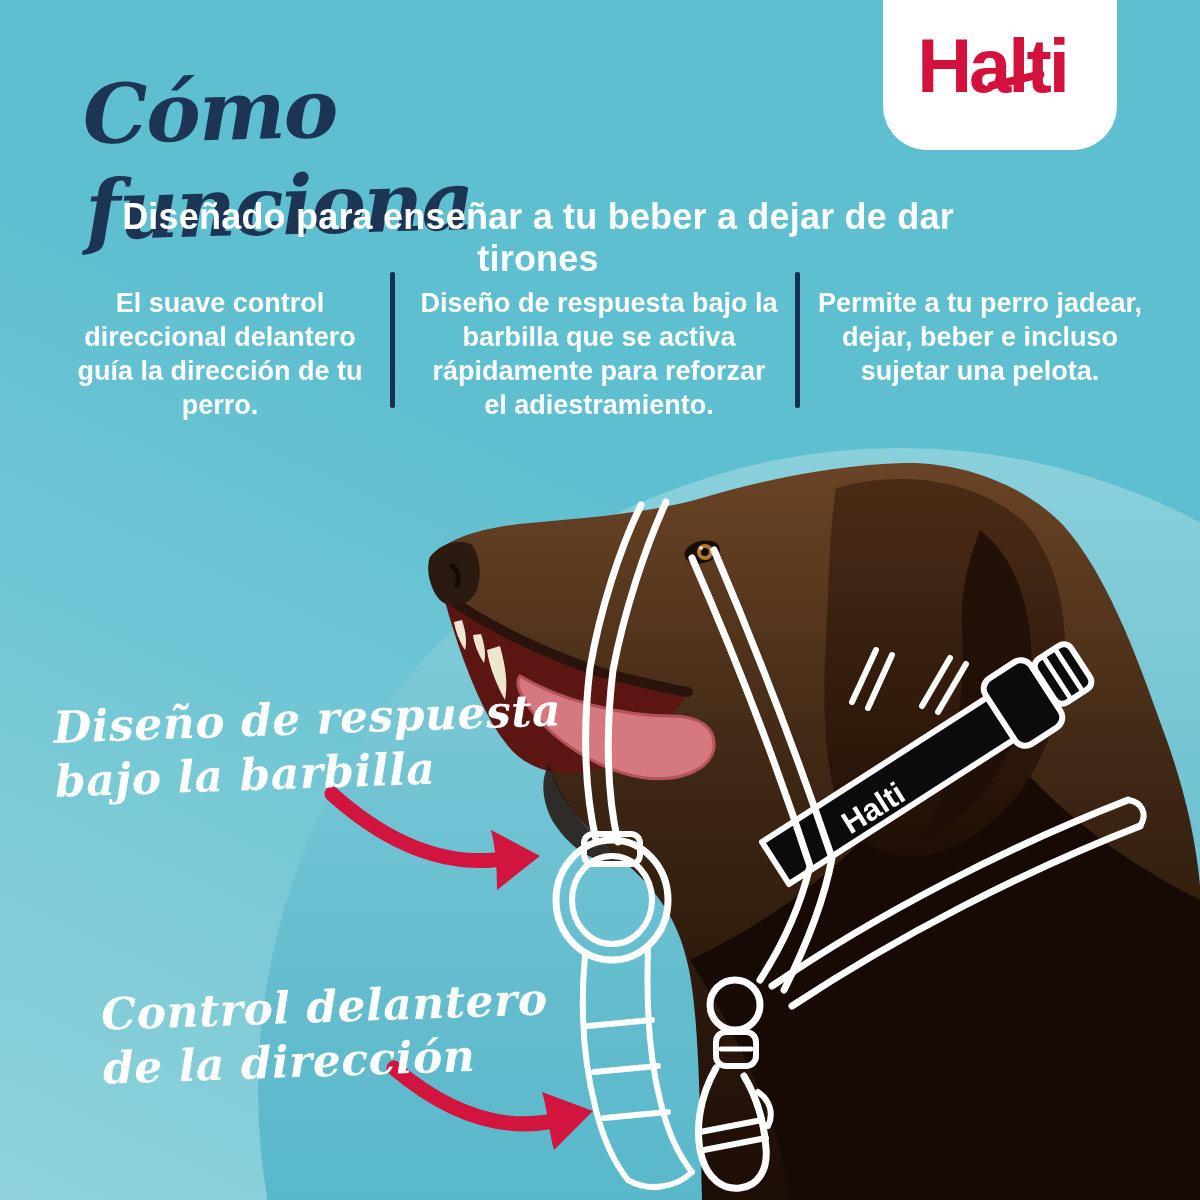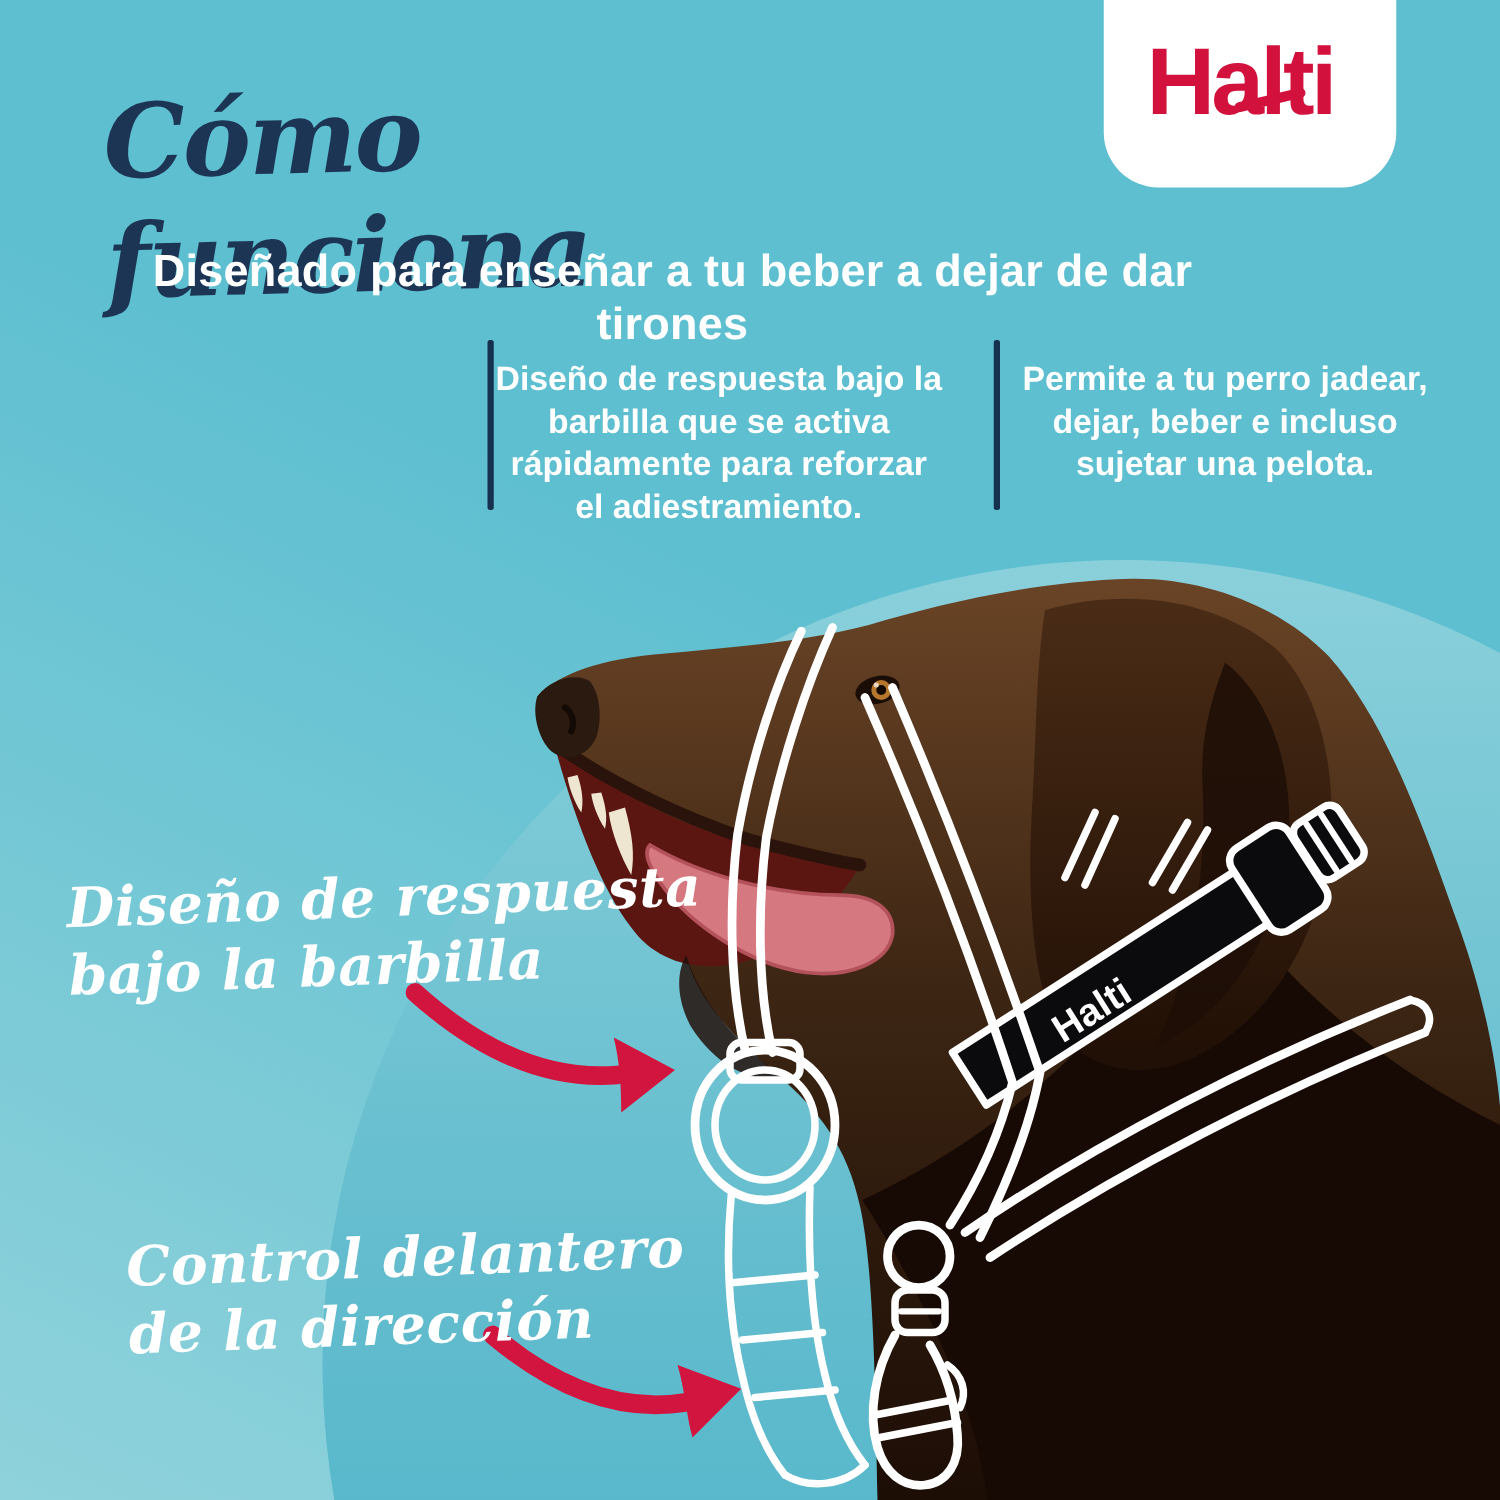--- a/index.html
+++ b/index.html
@@ -37,21 +37,21 @@
   .subtitle{
     position:absolute;left:88px;top:196px;width:900px;text-align:center;
     font-size:36px;font-weight:bold;color:#ffffff;letter-spacing:.2px;
   }
   
   .feature{
     position:absolute;top:286px;color:#ffffff;text-align:center;
     font-size:27px;line-height:34px;font-weight:bold;
   }
   .f1{left:60px;width:320px;}
-  .f2{left:396px;width:358px;}
+  .f2{left:420px;width:358px;}
   .f3{left:812px;width:336px;}
   .vdivider{
     position:absolute;top:272px;width:5px;height:136px;background:#16314f;border-radius:2px;
   }
   .d1{left:390px;} .d2{left:795px;}
   
   .annotation{
     position:absolute;color:#ffffff;
     font-family:"DejaVu Serif",serif;font-style:italic;font-weight:bold;
     font-size:44px;line-height:54px;transform:rotate(-2deg);letter-spacing:.5px;
@@ -227,20 +227,21 @@
 
   <div class="logo-box">
     <div class="logo-text">Halti</div>
     <div class="logo-strike"></div>
 
   </div>
 
   <div class="title">Cómo funciona</div>
   <div class="subtitle">Diseñado para enseñar a tu beber a dejar de dar tirones</div>
 
+  <div class="feature f1">El suave control direccional delantero guía la dirección de tu perro.</div>
   <div class="vdivider d1"></div>
   <div class="feature f2">Diseño de respuesta bajo la barbilla que se activa rápidamente para reforzar el adiestramiento.</div>
   <div class="vdivider d2"></div>
   <div class="feature f3">Permite a tu perro jadear, dejar, beber e incluso sujetar una pelota.</div>
 
   <div class="annotation a1">
     <div>Diseño de respuesta</div>
     <div>bajo la barbilla</div>
   </div>
   <div class="annotation a2">

